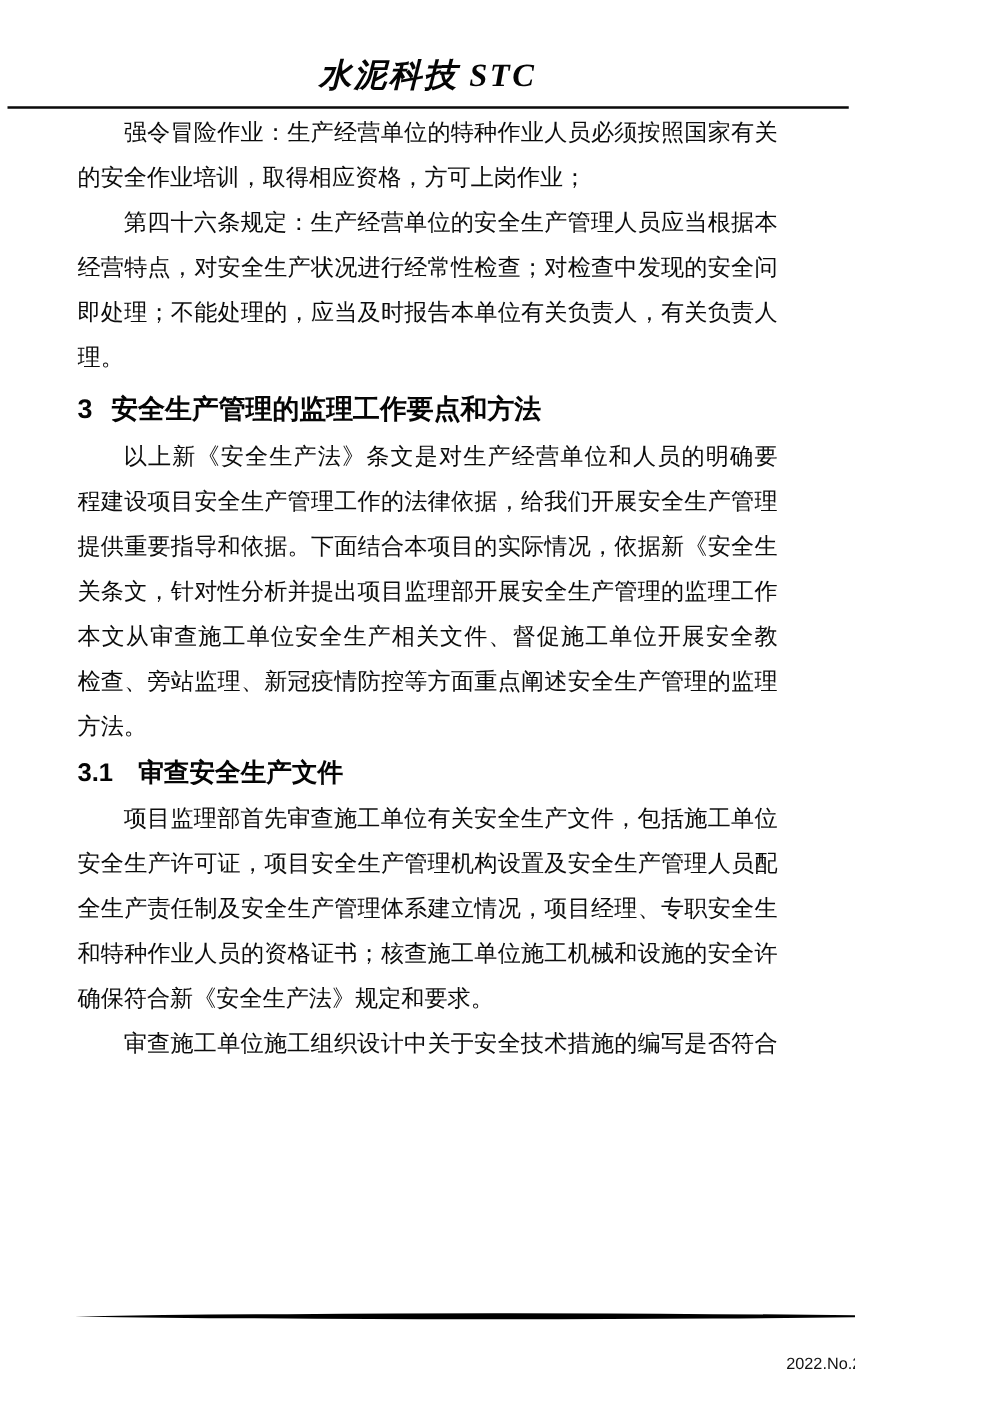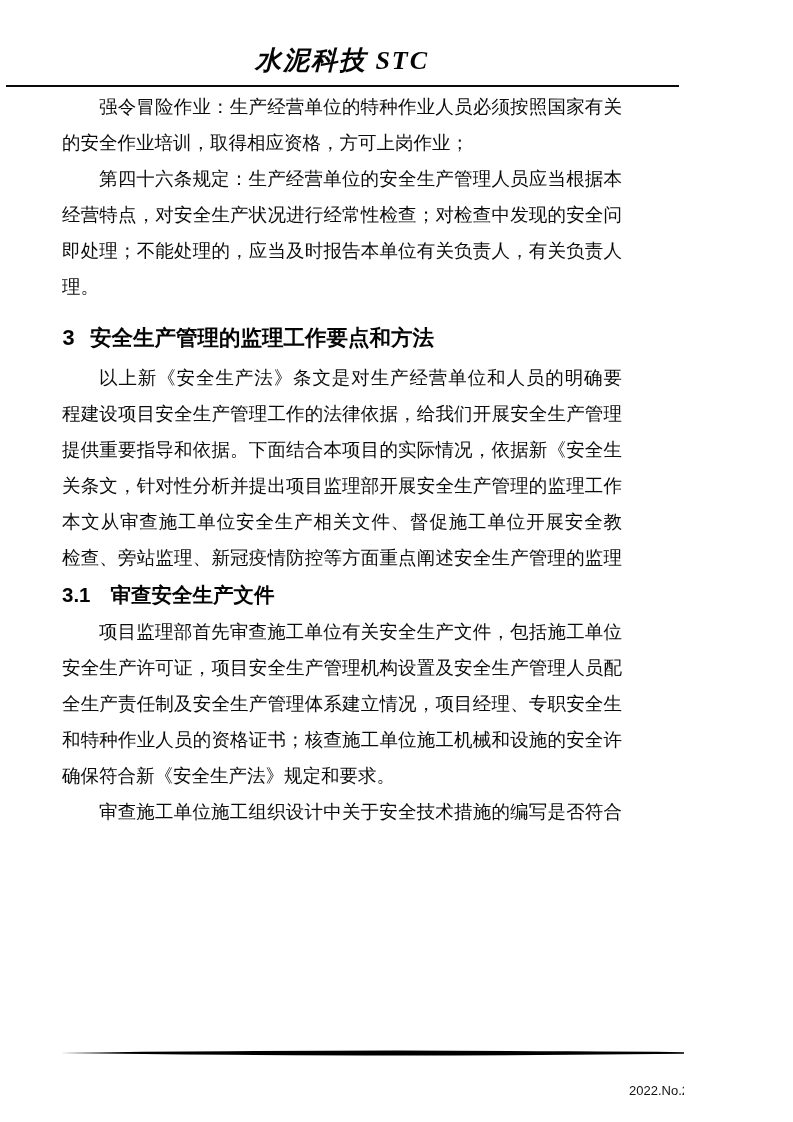--- a/index.html
+++ b/index.html
@@ -46,22 +46,22 @@
     text-align-last: justify;
     overflow: hidden;
     color: #0c0c0c;
   }
   .tline.first { text-indent: 2em; }
   .tline.end {
     text-align: right;
     text-align-last: left;
   }
   .section-heading {
-    margin: 16px 0 3px 0;
-    font-family: Liberation Mono, monospace;
+    margin: 4px 0 3px 0;
+    font-family: Liberation Sans, sans-serif;
     font-size: 21.5px;
     font-weight: bold;
     line-height: 36px;
     color: #050505;
   }
   .section-heading .h-num { margin-right: 15px; }
   .subsection-heading {
     margin: 1px 0 1px 0;
     font-family: "Liberation Sans", "DejaVu Sans", sans-serif;
     font-size: 20.5px;
@@ -128,20 +128,21 @@
       <span class="h-num">3</span><span>安全生产管理的监理工作要点和方法</span>
     </h2>
 
     <div class="para">
       <div class="tline first">以上新《安全生产法》条文是对生产经营单位和人员的明确要求，是开展工</div>
       <div class="tline">程建设项目安全生产管理工作的法律依据，给我们开展安全生产管理的监理工作</div>
       <div class="tline">提供重要指导和依据。下面结合本项目的实际情况，依据新《安全生产法》的有</div>
       <div class="tline">关条文，针对性分析并提出项目监理部开展安全生产管理的监理工作要点和方法，</div>
       <div class="tline">本文从审查施工单位安全生产相关文件、督促施工单位开展安全教育、开展安全</div>
       <div class="tline">检查、旁站监理、新冠疫情防控等方面重点阐述安全生产管理的监理工作要点和</div>
+      <div class="tline end">方法。</div>
     </div>
 
     <h3 class="subsection-heading">
       <span class="h-num">3.1</span><span>审查安全生产文件</span>
     </h3>
 
     <div class="para">
       <div class="tline first">项目监理部首先审查施工单位有关安全生产文件，包括施工单位营业执照、</div>
       <div class="tline">安全生产许可证，项目安全生产管理机构设置及安全生产管理人员配备情况，安</div>
       <div class="tline">全生产责任制及安全生产管理体系建立情况，项目经理、专职安全生产管理人员</div>

